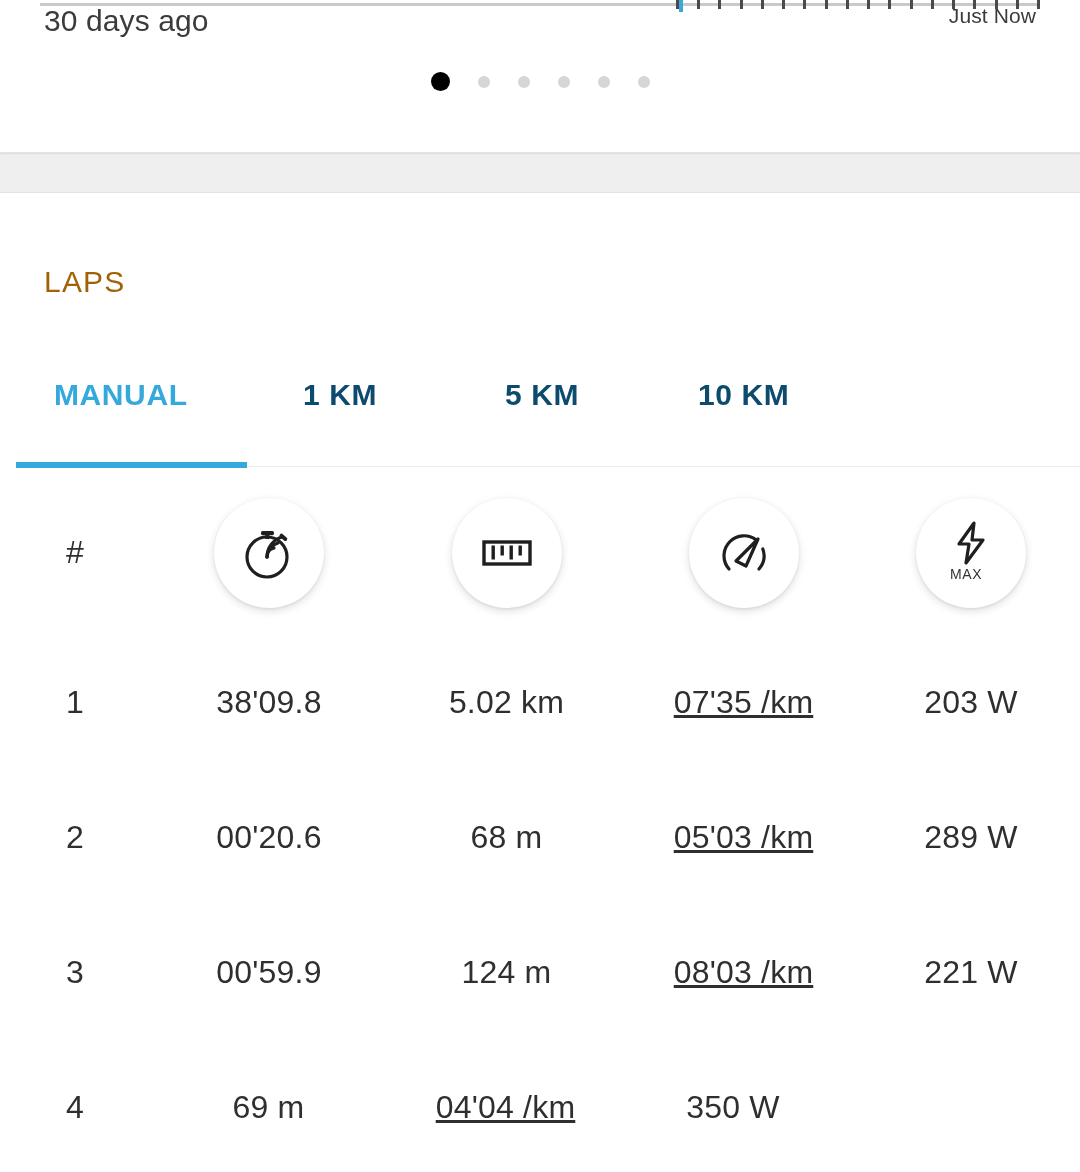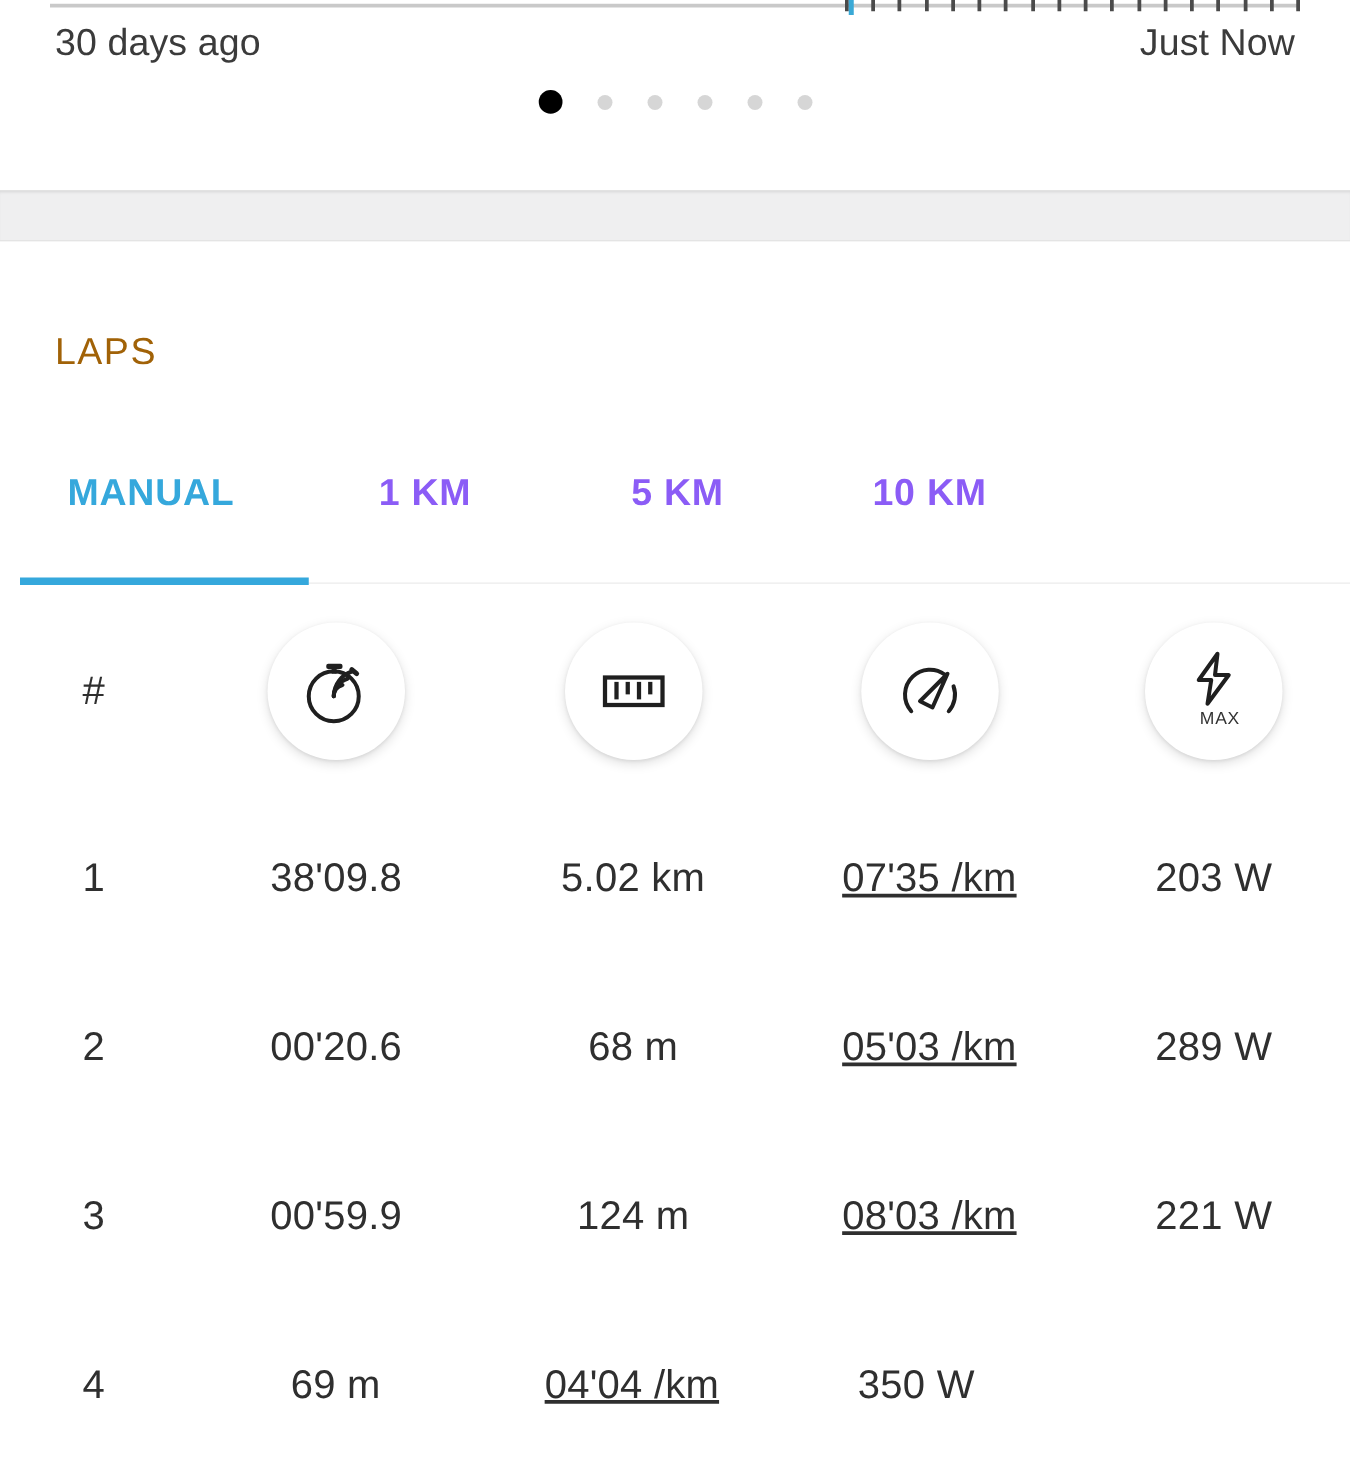--- a/index.html
+++ b/index.html
@@ -27,29 +27,29 @@
   .chart-ticks i {
     display: block; width: 3px; height: 9px; background: #4a4a4a;
   }
   .chart-marker {
     position: absolute; left: 679px; top: 0px; width: 4px; height: 12px;
     background: #3aa9d6;
   }
 
   
   .range-row {
-    position: absolute; left: 0; top: 18px; width: 1080px; height: 42px;
+    position: absolute; left: 0; top: 4px; width: 1080px; height: 42px;
   }
   .range-left {
     position: absolute; left: 44px; top: 0;
     font-size: 30px; color: #3b3b3b; letter-spacing: .1px;
   }
   .range-right {
     position: absolute; right: 44px; top: 0;
-    font-size: 30px; color: #3b3b3b; letter-spacing: .1px;
+    font-size: 21px; color: #3b3b3b; letter-spacing: .1px;
   }
 
   
   .dots {
     position: absolute; left: 0; top: 72px; width: 1080px;
     display: flex; justify-content: center; align-items: center; gap: 28px;
   }
   .dot { width: 12px; height: 12px; border-radius: 50%; background: #d6d6d6; }
   .dot.active { width: 19px; height: 19px; background: #000000; }
 
@@ -70,21 +70,21 @@
     margin-top: 22px;
   }
 
   
   .tabs {
     position: absolute; left: 16px; top: 378px; width: 1080px; height: 92px;
   }
   .tab {
     position: absolute; top: 0;
     font-size: 30px; font-weight: bold; letter-spacing: .6px;
-    color: #8b5cf6; background: none; border: 0; cursor: pointer;
+    color: #0c4a6e; background: none; border: 0; cursor: pointer;
     font-family: "Liberation Sans", sans-serif;
     padding: 0;
   }
   .tab.active { color: #35a8dc; }
   .tab:nth-of-type(1) { left: 38px; }
   .tab:nth-of-type(2) { left: 287px; }
   .tab:nth-of-type(3) { left: 489px; }
   .tab:nth-of-type(4) { left: 682px; text-align: right; }
   .tab-underline {
     position: absolute; left: 0; top: 84px; width: 231px; height: 6px;
@@ -119,21 +119,21 @@
     background: #ffffff;
     box-shadow: 0 3px 9px rgba(0,0,0,.13), 0 1px 3px rgba(0,0,0,.08);
     display: flex; align-items: center; justify-content: center;
     flex-direction: column;
   }
   .icon-circle svg { display: block; }
   .max-label {
     font-size: 14px; color: #333; letter-spacing: .6px;
     margin-top: 1px; line-height: 1;
   }
-  .bolt-wrap { display:flex; flex-direction:column; align-items:flex-end; margin-top:-4px; }
+  .bolt-wrap { display:flex; flex-direction:column; align-items:flex-start; margin-top:-4px; }
 
   .row.partial { height: 135px; }
 </style>
 </head>
 <body>
 
 <div class="screen">
 
   <div class="chart-remnant">
     <div class="chart-baseline"></div>

